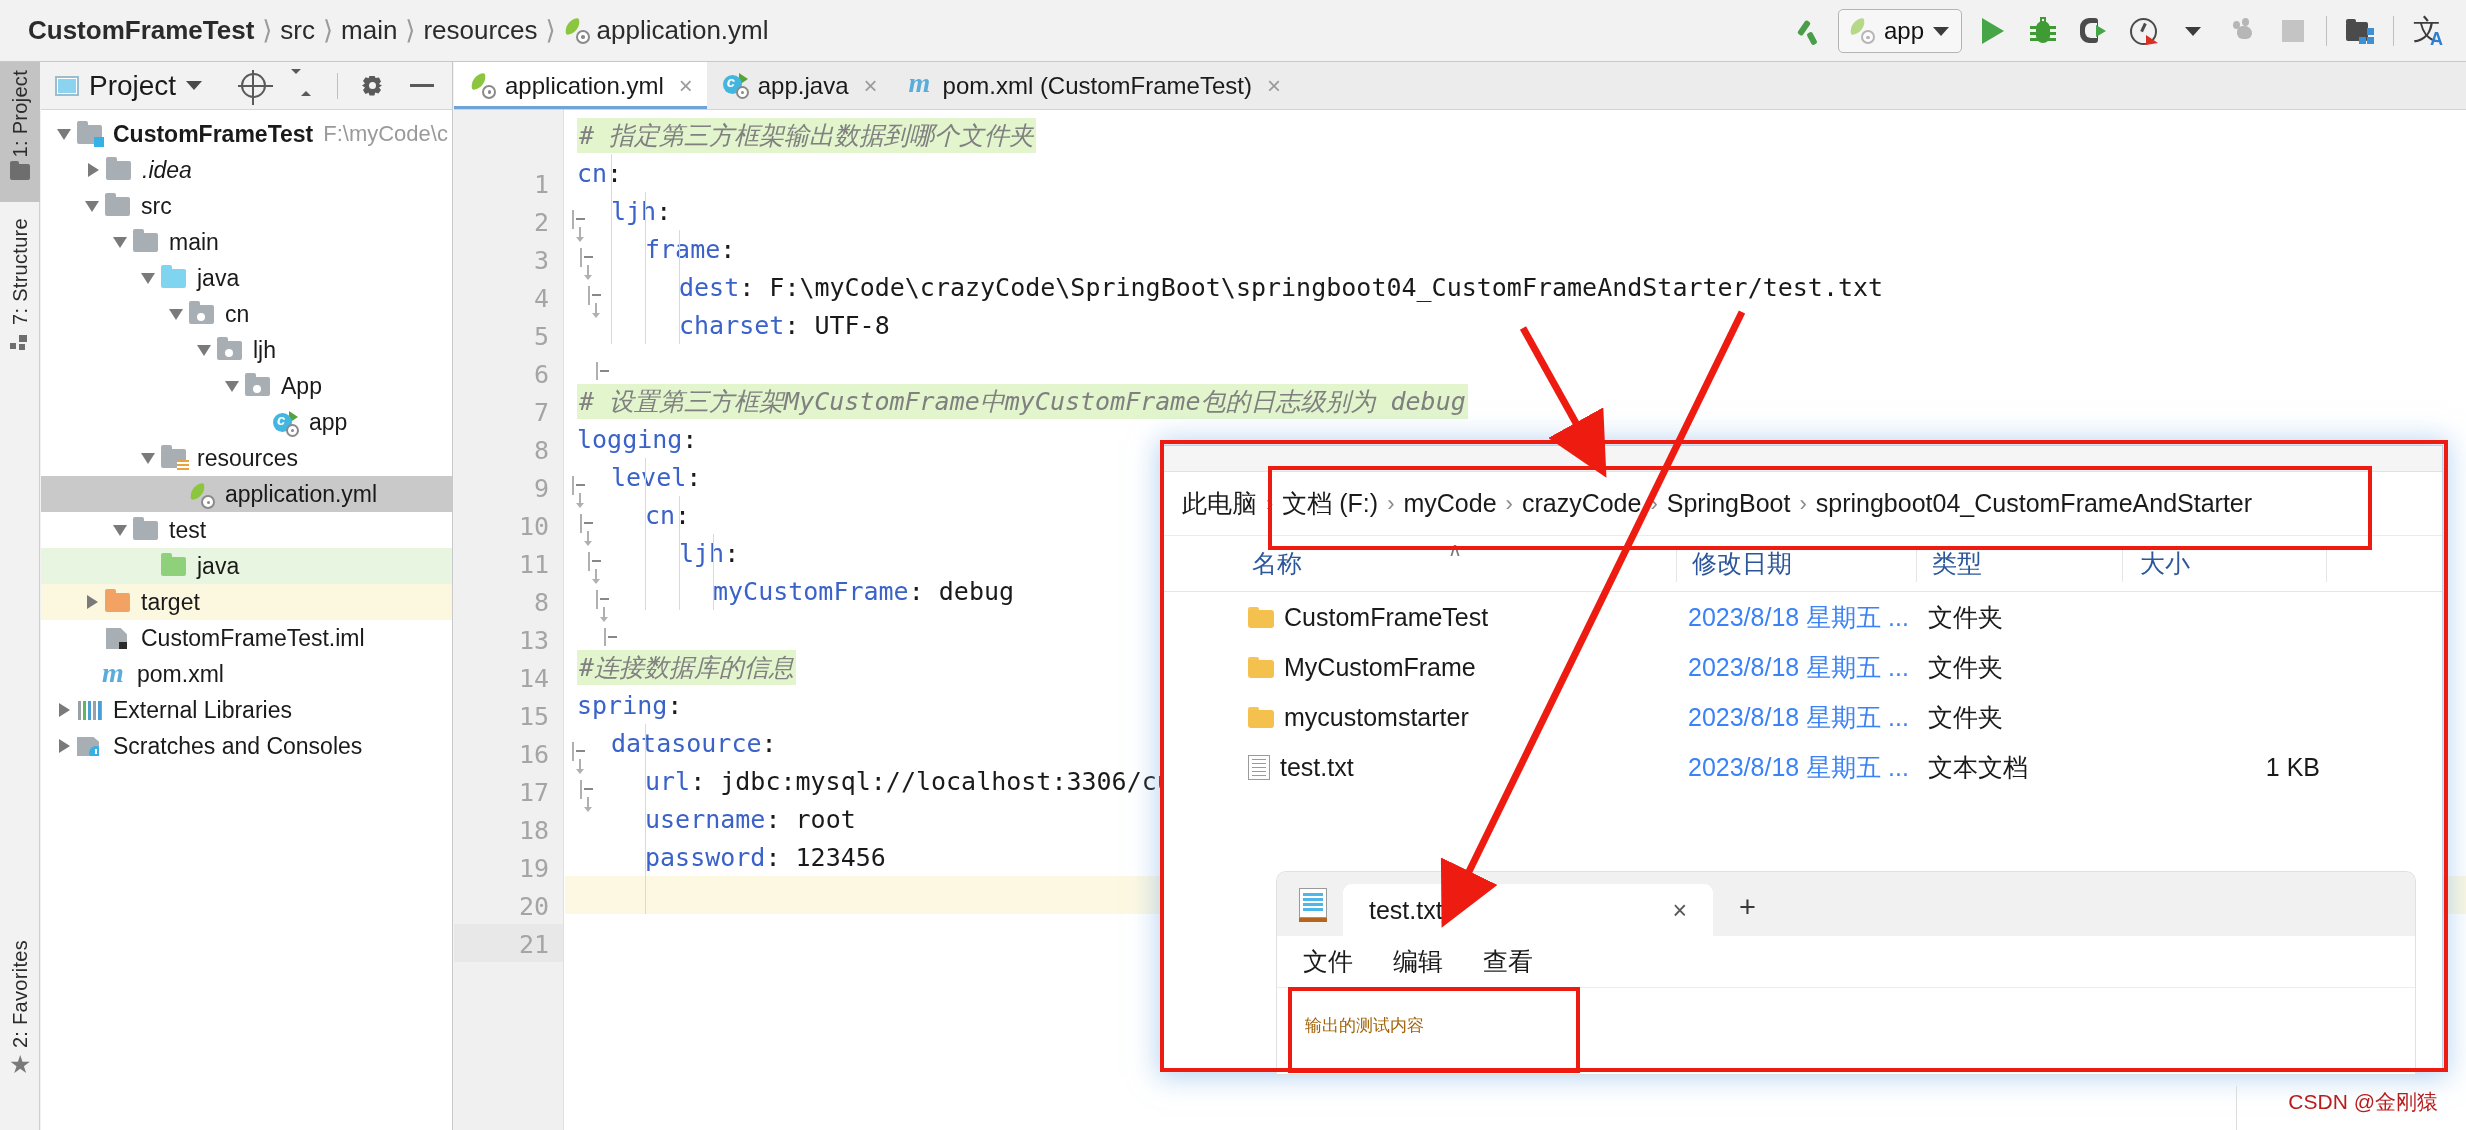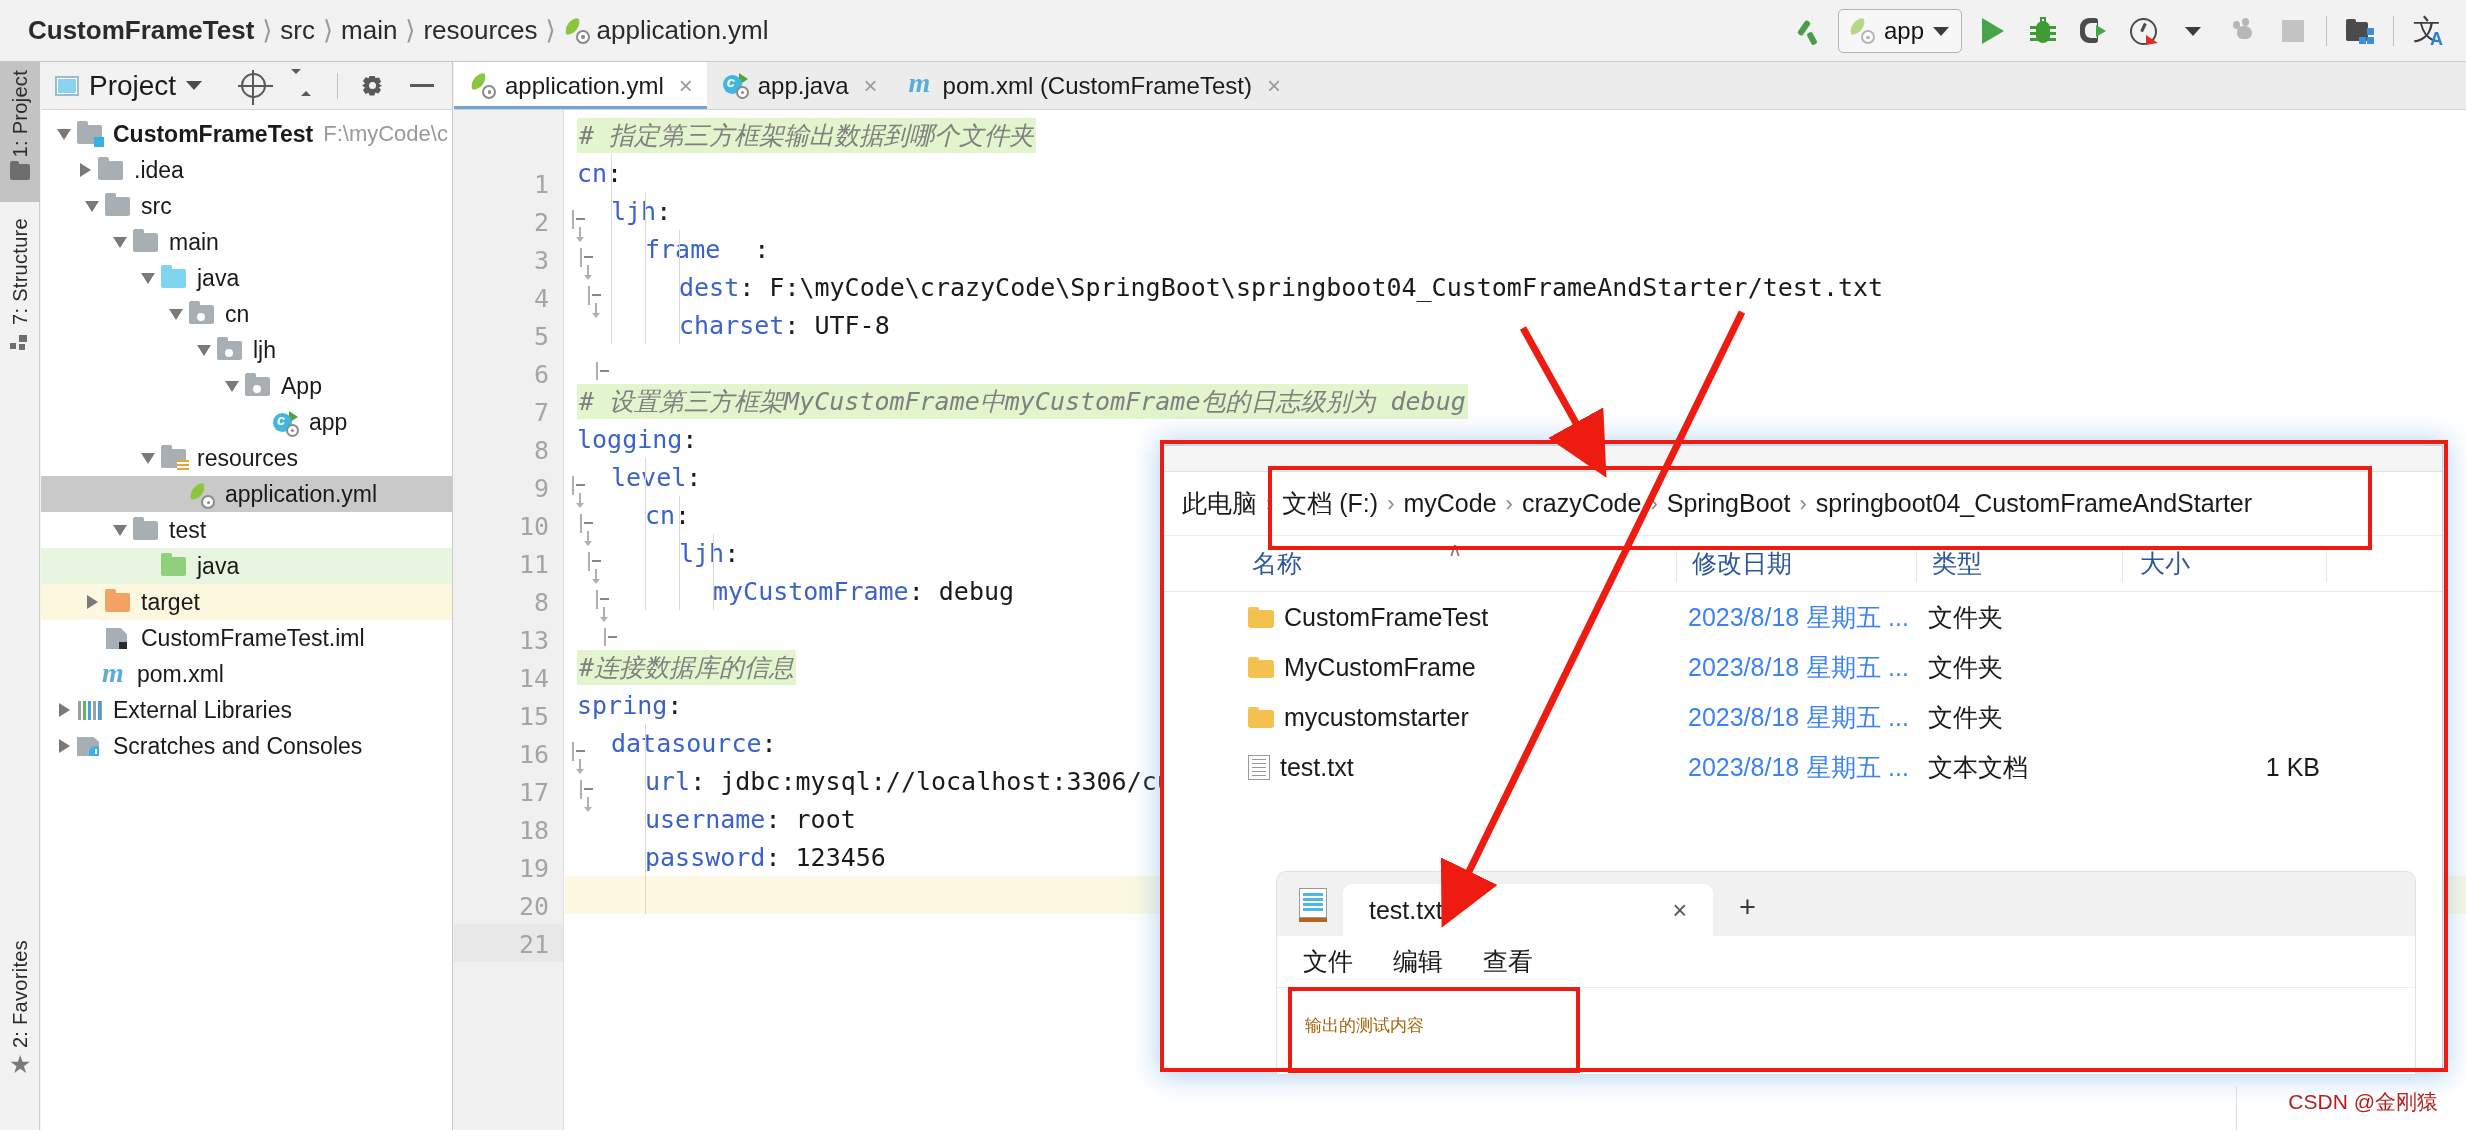--- a/index.html
+++ b/index.html
@@ -395,21 +395,21 @@
         <div class="trow" style="padding-left: 10px;">
           <span class="tw">
             <i class="arr-d"></i>
           </span>
           <span class="ti">
             <i class="f-mod"></i>
           </span>
           <span class="tlabel bold">CustomFrameTest</span>
           <span class="tpath">F:\myCode\c</span>
         </div>
-        <div class="trow" style="padding-left: 31px;">
+        <div class="trow" style="padding-left: 39px; font-style: italic;">
           <span class="tw">
             <i class="arr-r"></i>
           </span>
           <span class="ti">
             <i class="f-gray"></i>
           </span>
           <span class="tlabel">.idea</span>
         </div>
         <div class="trow" style="padding-left: 38px;">
           <span class="tw">
@@ -615,21 +615,21 @@
         <div class="ln" style="top: 744px;">19</div>
         <div class="ln" style="top: 782px;">20</div>
         <div class="fold endc" style="top: 785px; left: 134px;"><i class="bx"></i></div>
         <div style="position: absolute; left: 0px; right: 0px; height: 38px; background: rgb(232, 232, 232); top: 814px;"></div>
         <div class="ln" style="top: 820px;">21</div>
       </div>
     <div class="codearea" id="codearea">
         <div class="cline" style="top: 6px; padding-left: 12px;"><span class="cmt"># 指定第三方框架输出数据到哪个文件夹</span></div>
         <div class="cline" style="top: 44px; padding-left: 12px;"><span class="key">cn</span><span class="punct">:</span></div>
         <div class="cline" style="top: 82px; padding-left: 46px;"><span class="key">ljh</span><span class="punct">:</span></div>
-        <div class="cline" style="top: 120px; padding-left: 80px; gap: 34px;"><span class="key">frame</span><span class="punct">:</span></div>
+        <div class="cline" style="top: 120px; padding-left: 80px;"><span class="key">frame</span><span class="punct">:</span></div>
         <div class="cline" style="top: 158px; padding-left: 114px;"><span class="key">dest</span><span class="punct">: </span><span class="val">F:\myCode\crazyCode\SpringBoot\springboot04_CustomFrameAndStarter/test.txt</span></div>
         <div class="cline" style="top: 196px; padding-left: 114px;"><span class="key">charset</span><span class="punct">: </span><span class="val">UTF-8</span></div>
         <div class="cline" style="top: 234px; padding-left: 12px;"></div>
         <div class="cline" style="top: 272px; padding-left: 12px;"><span class="cmt"># 设置第三方框架MyCustomFrame中myCustomFrame包的日志级别为 debug</span></div>
         <div class="cline" style="top: 310px; padding-left: 12px;"><span class="key">logging</span><span class="punct">:</span></div>
         <div class="cline" style="top: 348px; padding-left: 46px;"><span class="key">level</span><span class="punct">:</span></div>
         <div class="cline" style="top: 386px; padding-left: 80px;"><span class="key">cn</span><span class="punct">:</span></div>
         <div class="cline" style="top: 424px; padding-left: 114px;"><span class="key">ljh</span><span class="punct">:</span></div>
         <div class="cline" style="top: 462px; padding-left: 148px;"><span class="key">myCustomFrame</span><span class="punct">: </span><span class="val">debug</span></div>
         <div class="cline" style="top: 500px; padding-left: 12px;"></div>

